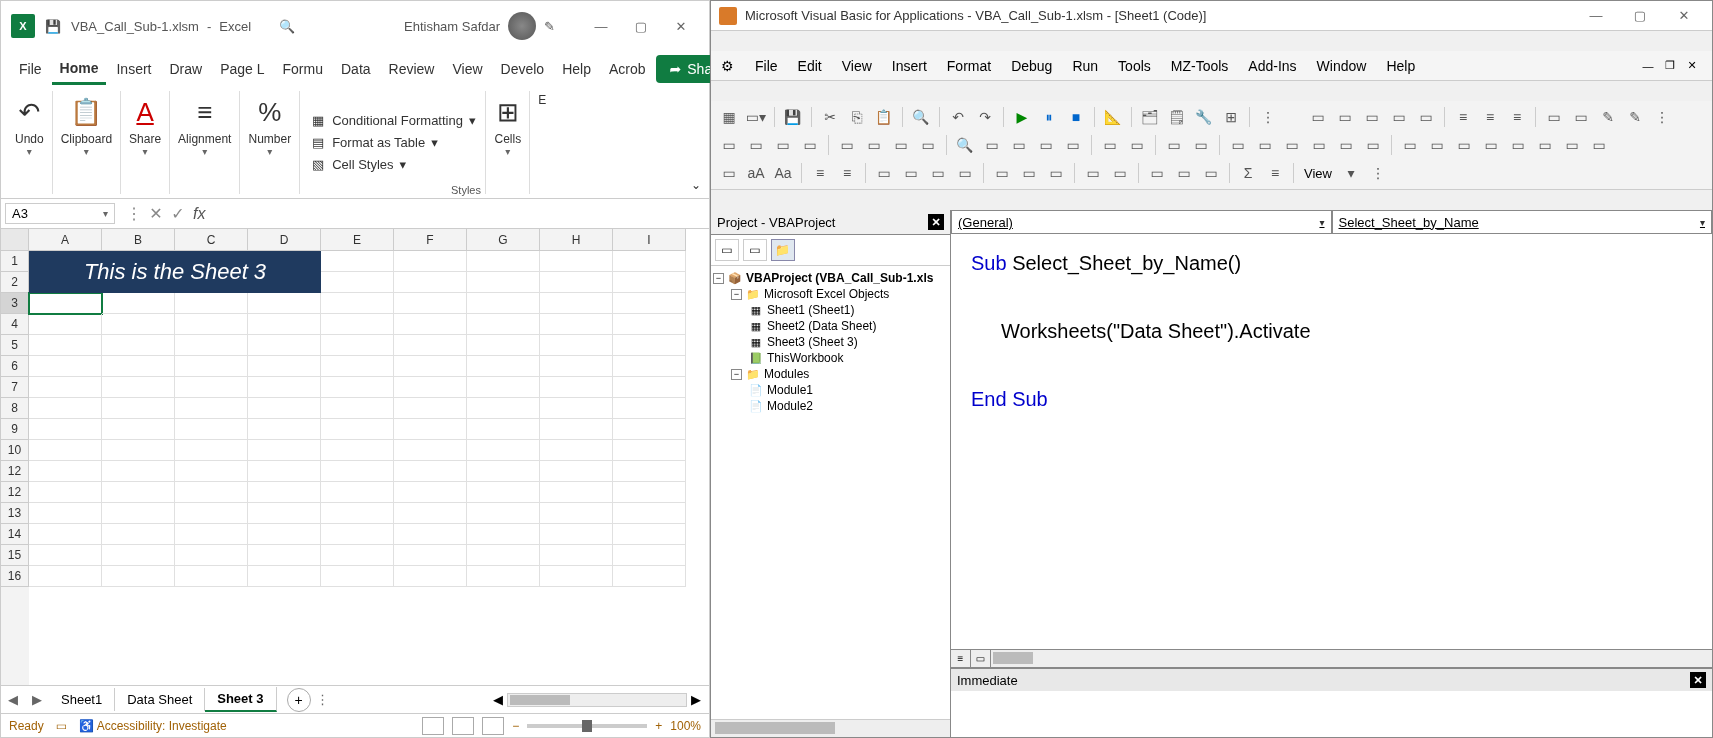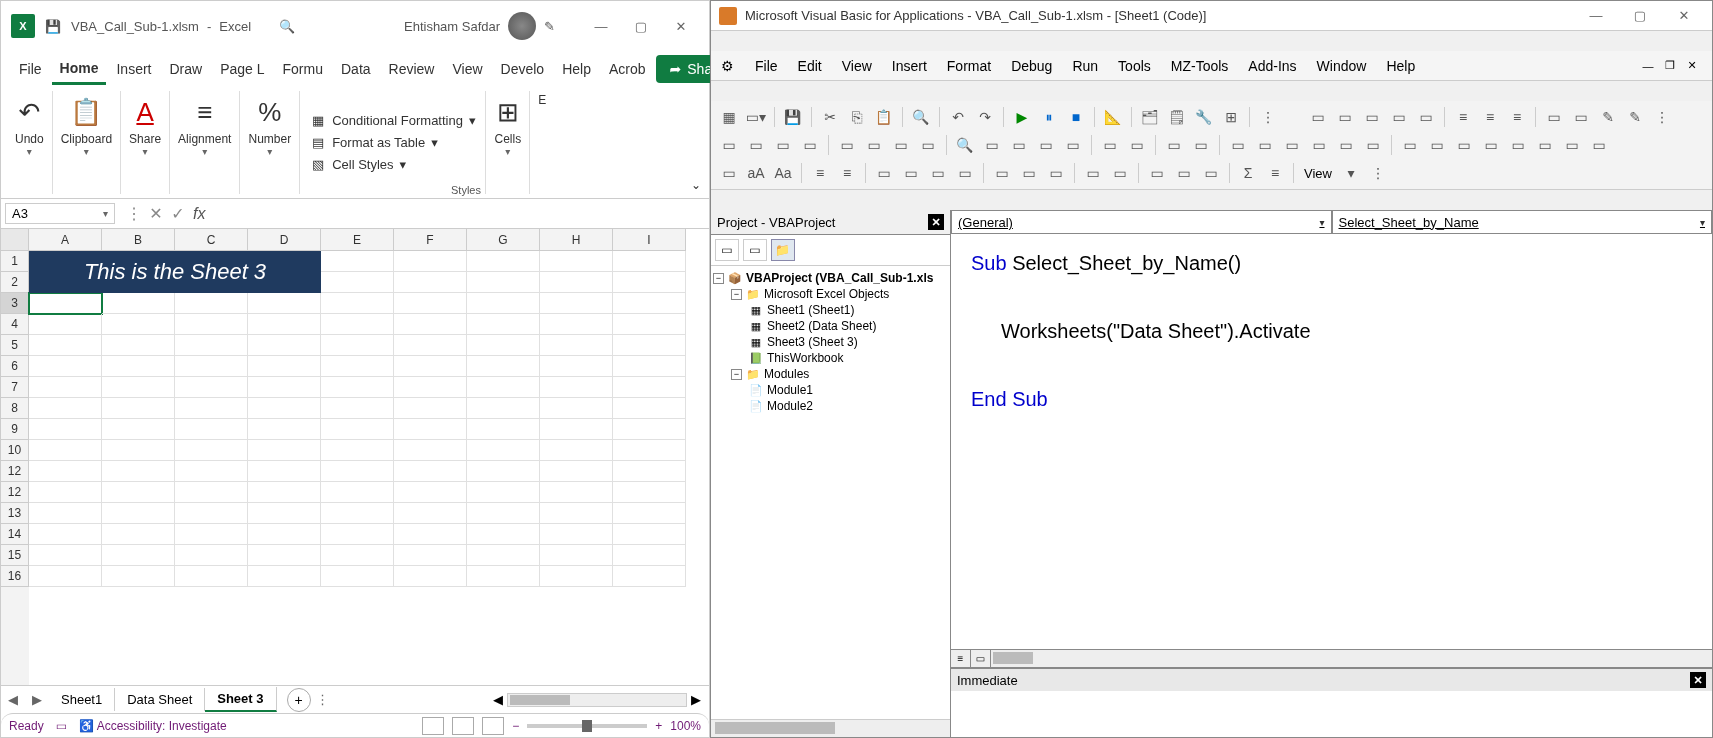--- a/index.html
+++ b/index.html
@@ -64,21 +64,21 @@
 .sheet-tabs { height: 28px; display: flex; align-items: center; border-top: 1px solid #ccc; font-size: 13px; }
 .sheet-tabs .navbtn { width: 24px; text-align: center; color: #666; }
 .sheet-tabs .stab { padding: 4px 12px; border-right: 1px solid #ccc; cursor: pointer; }
 .sheet-tabs .stab.active { background: #fff; border-bottom: 2px solid #107c41; font-weight: 600; }
 .sheet-tabs .addtab { width: 24px; height: 24px; border: 1px solid #aaa; border-radius: 50%; display: flex; align-items: center; justify-content: center; margin-left: 10px; font-size: 14px; }
 .sheet-tabs .scroll-zone { flex: 1; display: flex; align-items: center; justify-content: flex-end; gap: 4px; padding-right: 8px; }
 .sheet-tabs .hscroll { width: 180px; height: 14px; background: #eee; border: 1px solid #ccc; position: relative; }
 .sheet-tabs .hscroll .thumb { position: absolute; left: 2px; top: 1px; width: 60px; height: 10px; background: #bbb; }
 
 
-.status-bar { height: 24px; display: flex; align-items: center; font-size: 12px; color: #701a75; padding: 0 8px; gap: 12px; border-top: 1px solid #ccc; border-radius: 12px; }
+.status-bar { height: 24px; display: flex; align-items: center; font-size: 12px; color: #a16207; padding: 0 8px; gap: 12px; border-top: 1px solid #ccc; }
 .status-bar .right { margin-left: auto; display: flex; align-items: center; gap: 8px; }
 .status-bar .viewbtn { width: 22px; height: 18px; border: 1px solid #aaa; }
 .status-bar .zoom-slider { width: 120px; height: 4px; background: #ccc; position: relative; }
 .status-bar .zoom-slider .zthumb { position: absolute; left: 55px; top: -4px; width: 10px; height: 12px; background: #666; }
 
 
 .vba-titlebar { height: 30px; background: #fff; display: flex; align-items: center; padding: 0 8px; gap: 8px; font-size: 13px; color: #333; border-bottom: 1px solid #ccc; }
 .vba-titlebar .vbicon { width: 18px; height: 18px; background: #d97a29; border-radius: 2px; }
 .vba-titlebar .win-controls { margin-left: auto; display: flex; gap: 4px; }
 .vba-titlebar .win-controls span { width: 40px; height: 26px; display: flex; align-items: center; justify-content: center; color: #666; }

